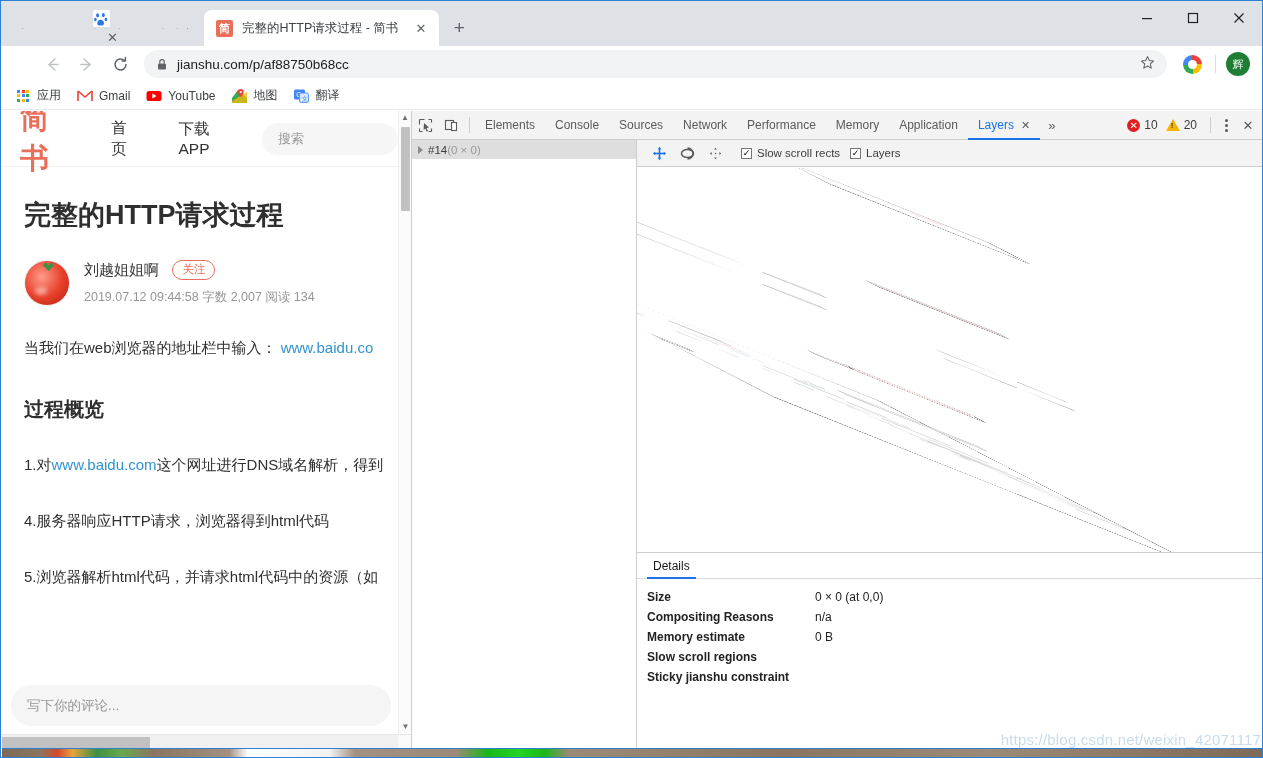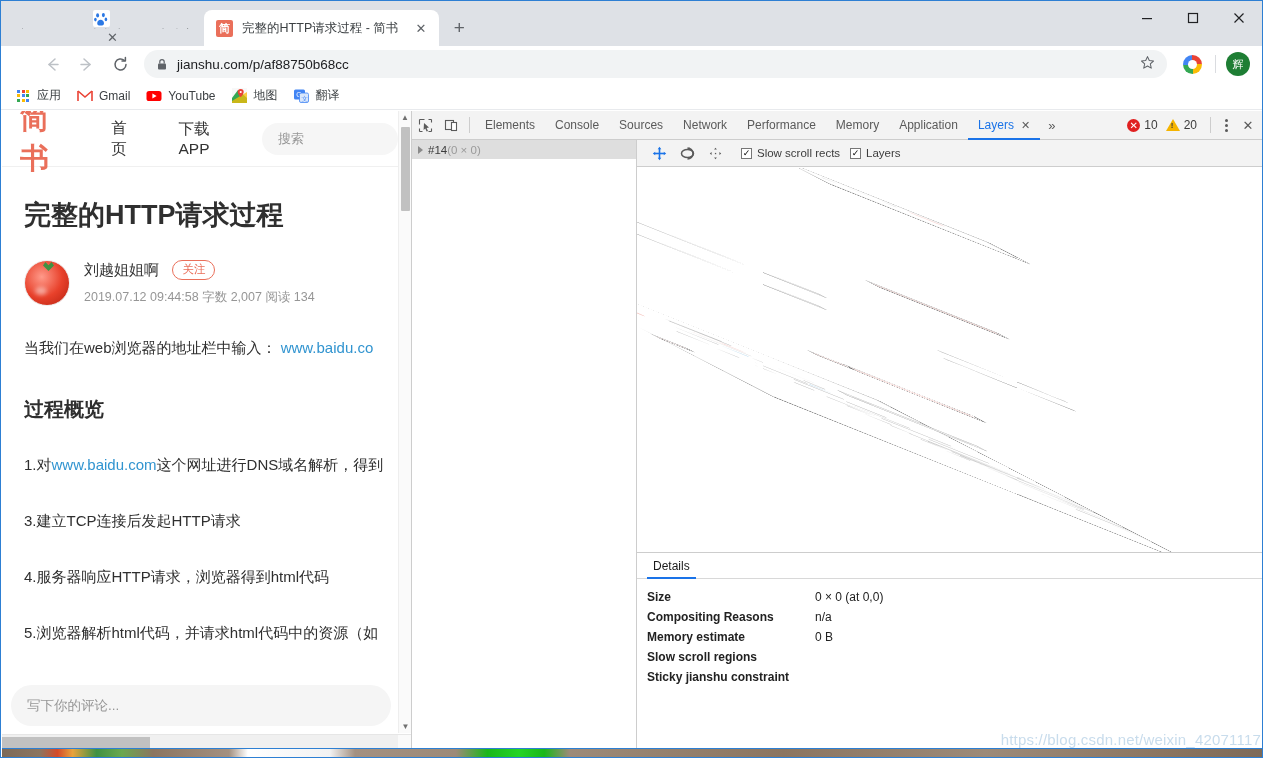--- a/index.html
+++ b/index.html
@@ -633,21 +633,20 @@
       <div class="js-para">
         <span>当我们在web浏览器的地址栏中输入：  </span><span class="js-link">www.baidu.co</span>
       </div>
 
       <div class="js-h2">过程概览</div>
 
       <div class="js-para">
         <span>1.对</span><span class="js-link">www.baidu.com</span><span>这个网址进行DNS域名解析，得到</span>
       </div>
 
-      <div class="js-para">3.建立TCP连接后发起HTTP请求</div>
       <div class="js-para">4.服务器响应HTTP请求，浏览器得到html代码</div>
       <div class="js-para">5.浏览器解析html代码，并请求html代码中的资源（如</div>
     </div>
 
     <div id="js-comment-fade"></div>
     <div id="js-comment">写下你的评论...</div>
 
     <div id="vscroll">
       <div class="arrow">▲</div>
       <div id="vscroll-thumb"></div>

